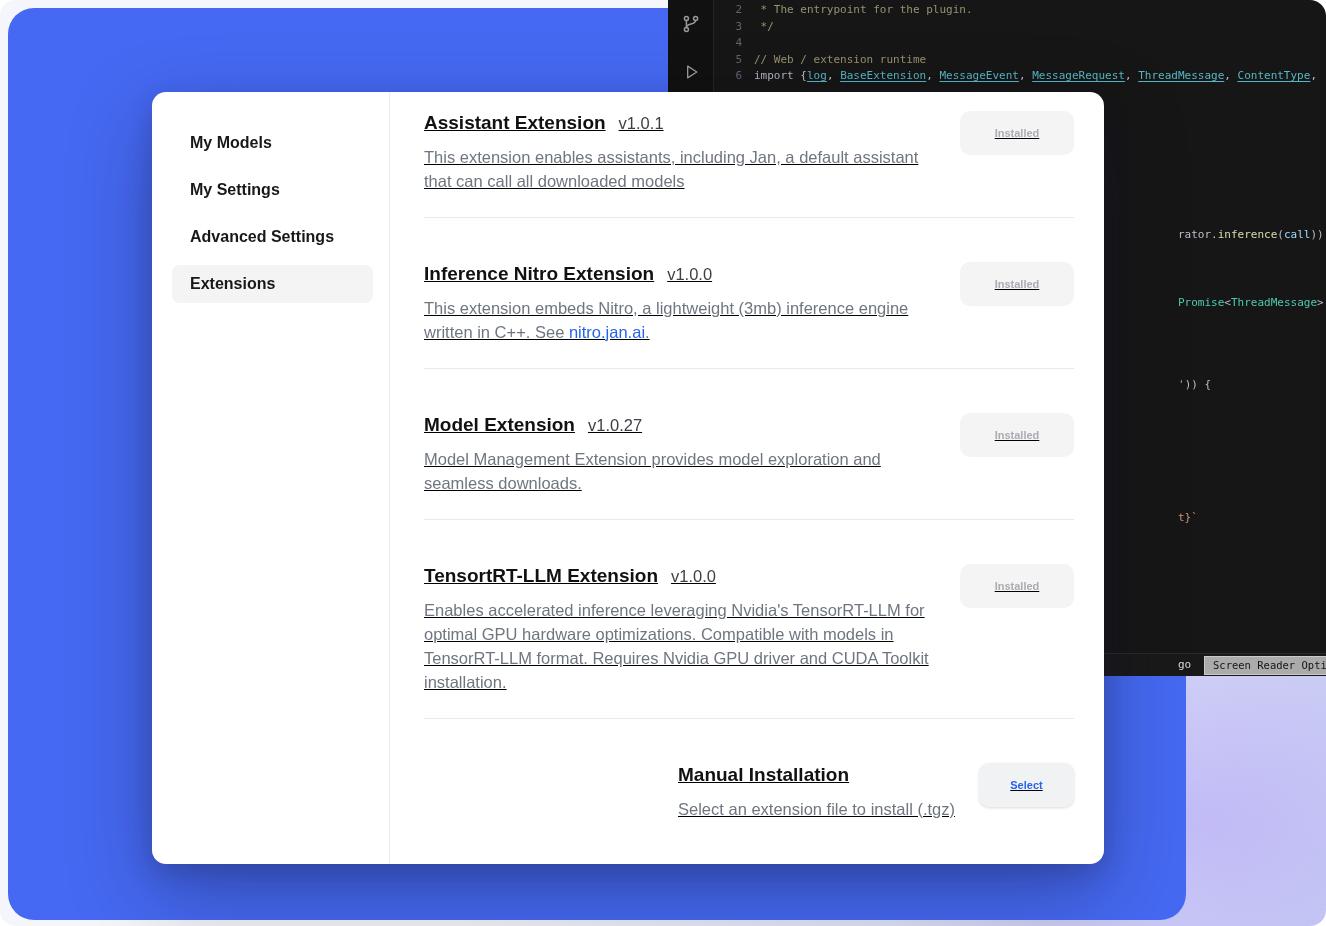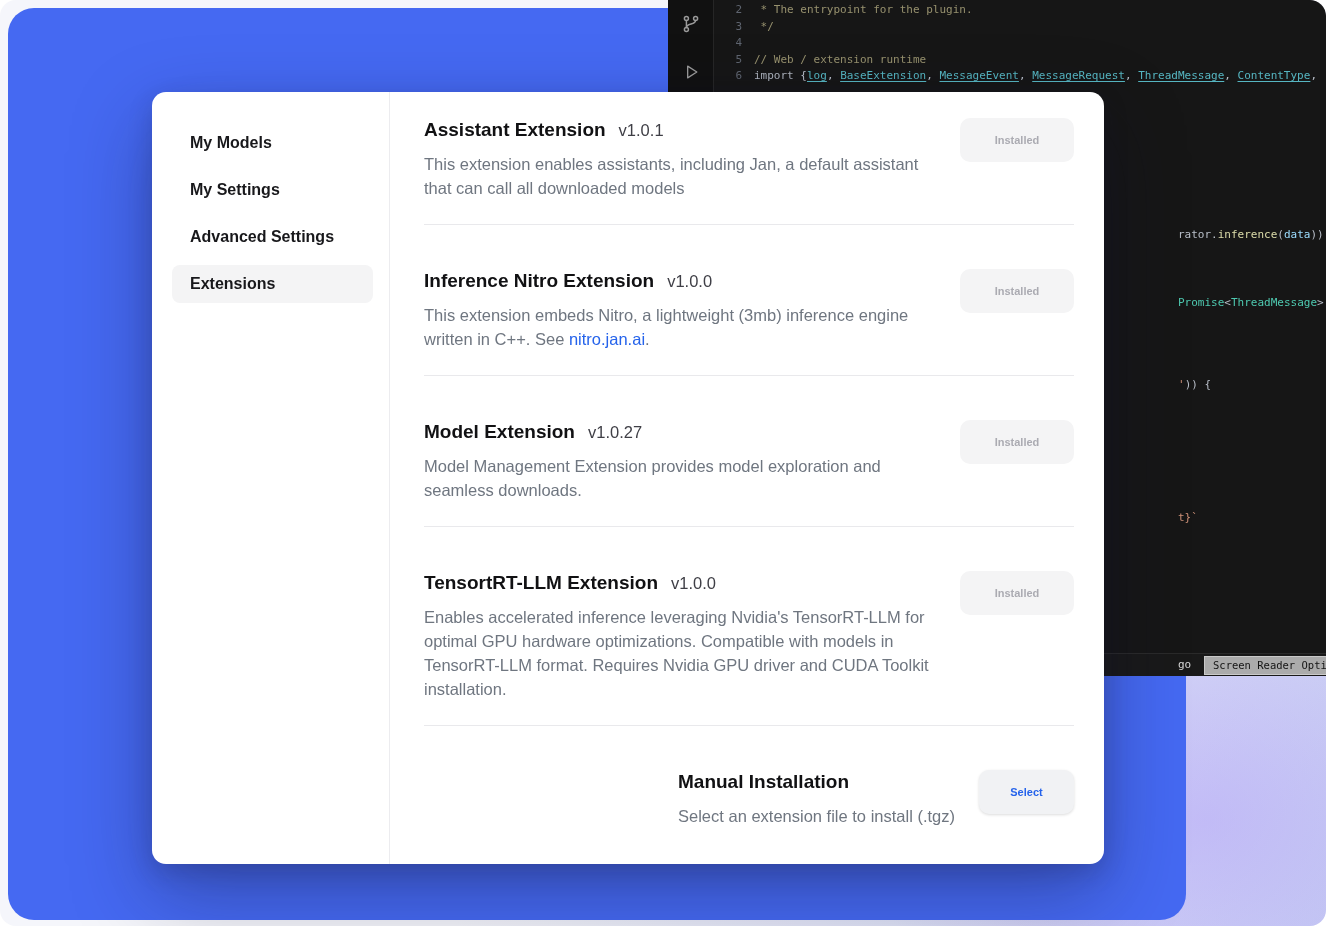--- a/index.html
+++ b/index.html
@@ -34,21 +34,21 @@
   .status-go{position:absolute;left:510px;top:0;line-height:22px;color:#d7d7d7;font-size:11px;}
   .status-badge{position:absolute;left:536px;top:2px;height:17px;line-height:17px;padding:0 8px;background:#ABABAB;
     border:1px solid #c9c9c9;color:#141414;font-size:10.5px;white-space:nowrap;}
 
   
   .modal{position:absolute;left:152px;top:92px;width:952px;height:772px;background:#ffffff;border-radius:14px;
     box-shadow:0 30px 80px rgba(20,20,50,.35),0 8px 24px rgba(20,20,50,.18);display:flex;overflow:hidden;}
   .sidebar{width:238px;flex:0 0 238px;border-right:1px solid #ECECEF;padding:32px 16px 0 20px;box-sizing:border-box;}
   .side-item{padding:10px 18px;border-radius:8px;font-size:16px;font-weight:700;color:#18181B;margin-bottom:9px;cursor:pointer;}
   .side-item.active{background:#F4F4F5;}
-  .content{flex:1;padding:24px 30px 0 34px;box-sizing:border-box;overflow:hidden;}
+  .content{flex:1;padding:17px 30px 0 34px;box-sizing:border-box;overflow:hidden;text-decoration:underline;}
   .section{display:flex;justify-content:space-between;align-items:flex-start;gap:24px;
     padding-bottom:24px;border-bottom:1px solid #E9E9EC;margin-bottom:42px;}
   .section.last{border-bottom:none;justify-content:flex-end;}
   .sec-text{max-width:588px;}
   .sec-head{display:flex;align-items:baseline;gap:13px;}
   .sec-title{font-size:19px;line-height:28px;font-weight:700;color:#111113;}
   .sec-version{font-size:16.5px;font-weight:500;color:#3F3F46;}
   .sec-desc{margin:8px 0 0 0;font-size:16.5px;line-height:24px;color:#6F7680;}
   .desc-link{color:#2563EB;text-decoration:none;cursor:pointer;}
   .sec-btn{min-width:114px;height:44px;padding:0 22px;margin-top:2px;border:none;border-radius:10px;
@@ -100,21 +100,21 @@
     <span class="gut">5</span>
     <span class="code"><span class="c-comment">// Web / extension runtime</span></span>
   </div>
 
   <div class="cline">
     <span class="gut">6</span>
     <span class="code"><span class="c-kw">import</span><span class="c-plain"> {</span><span class="c-ident">log</span><span class="c-plain">, </span><span class="c-ident">BaseExtension</span><span class="c-plain">, </span><span class="c-ident">MessageEvent</span><span class="c-plain">, </span><span class="c-ident">MessageRequest</span><span class="c-plain">, </span><span class="c-ident">ThreadMessage</span><span class="c-plain">, </span><span class="c-ident">ContentType</span><span class="c-plain">, </span></span>
   </div>
 </div>
     <div>
-        <span class="frag" style="top: 228px; left: 510px;"><span class="c-plain">rator.</span><span class="c-fn">inference</span><span class="c-plain">(</span><span class="c-var">data</span><span class="c-plain">));</span></span>
+        <span class="frag" style="top: 228px; left: 510px;"><span class="c-plain">rator.</span><span class="c-fn">inference</span><span class="c-plain">(</span><span class="c-var">call</span><span class="c-plain">));</span></span>
         <span class="frag" style="top: 296px; left: 510px;"><span class="c-type">Promise</span><span class="c-plain">&lt;</span><span class="c-type">ThreadMessage</span><span class="c-plain">&gt;</span></span>
         <span class="frag" style="top: 378px; left: 510px;"><span class="c-str">'</span><span class="c-plain">)) {</span></span>
         <span class="frag" style="top: 511px; left: 510px;"><span class="c-str">t}`</span></span>
       </div>
     <div class="statusband">
       <span class="status-go">go</span>
       <span class="status-badge">Screen Reader Optimized</span>
     </div>
   </div>
 

